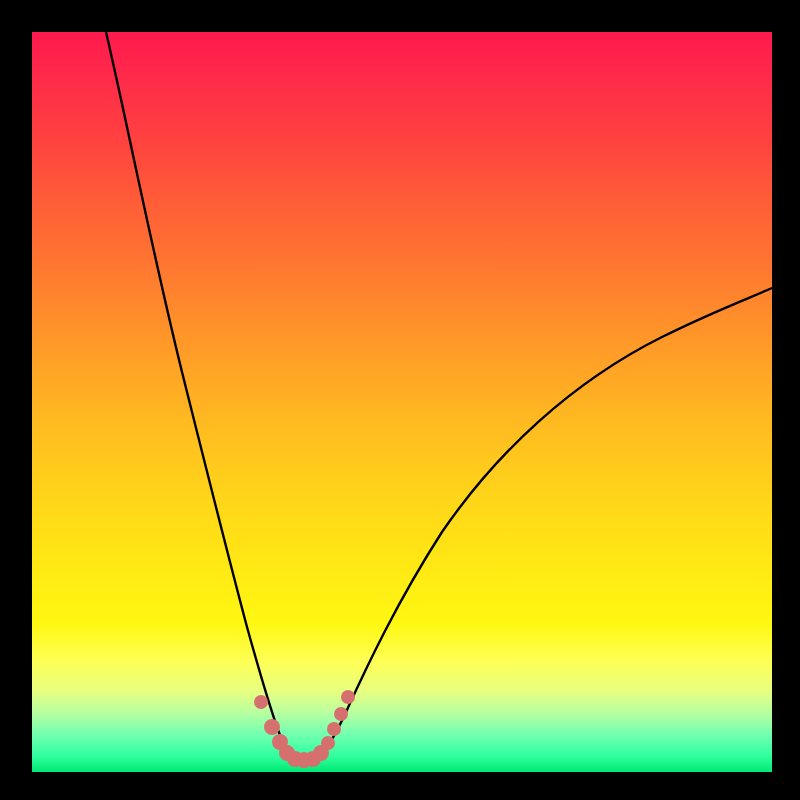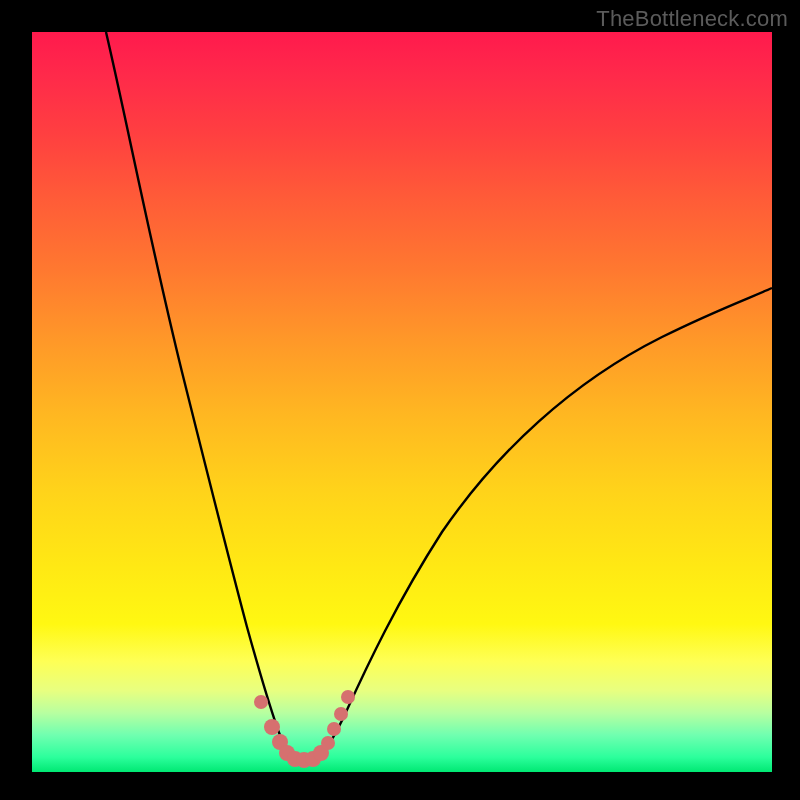--- a/index.html
+++ b/index.html
@@ -61,21 +61,20 @@
     width: 740px;
     height: 740px;
     overflow: visible;
   }
 </style>
 </head>
 <body>
 
 <div class="frame">
 
-  <div class="watermark">TheBottleneck.com</div>
 
   <div class="plot-bg"></div>
 
   <svg class="curves" viewBox="0 0 740 740" preserveAspectRatio="none">
 
     <path fill="none" d="M 74,0
              C 95,90  118,210  150,340
              C 175,440 195,520 215,595
              C 228,642 238,675 246,698
              C 252,714 258,725 265,731" stroke-width="2.4" stroke="#000000"></path>

